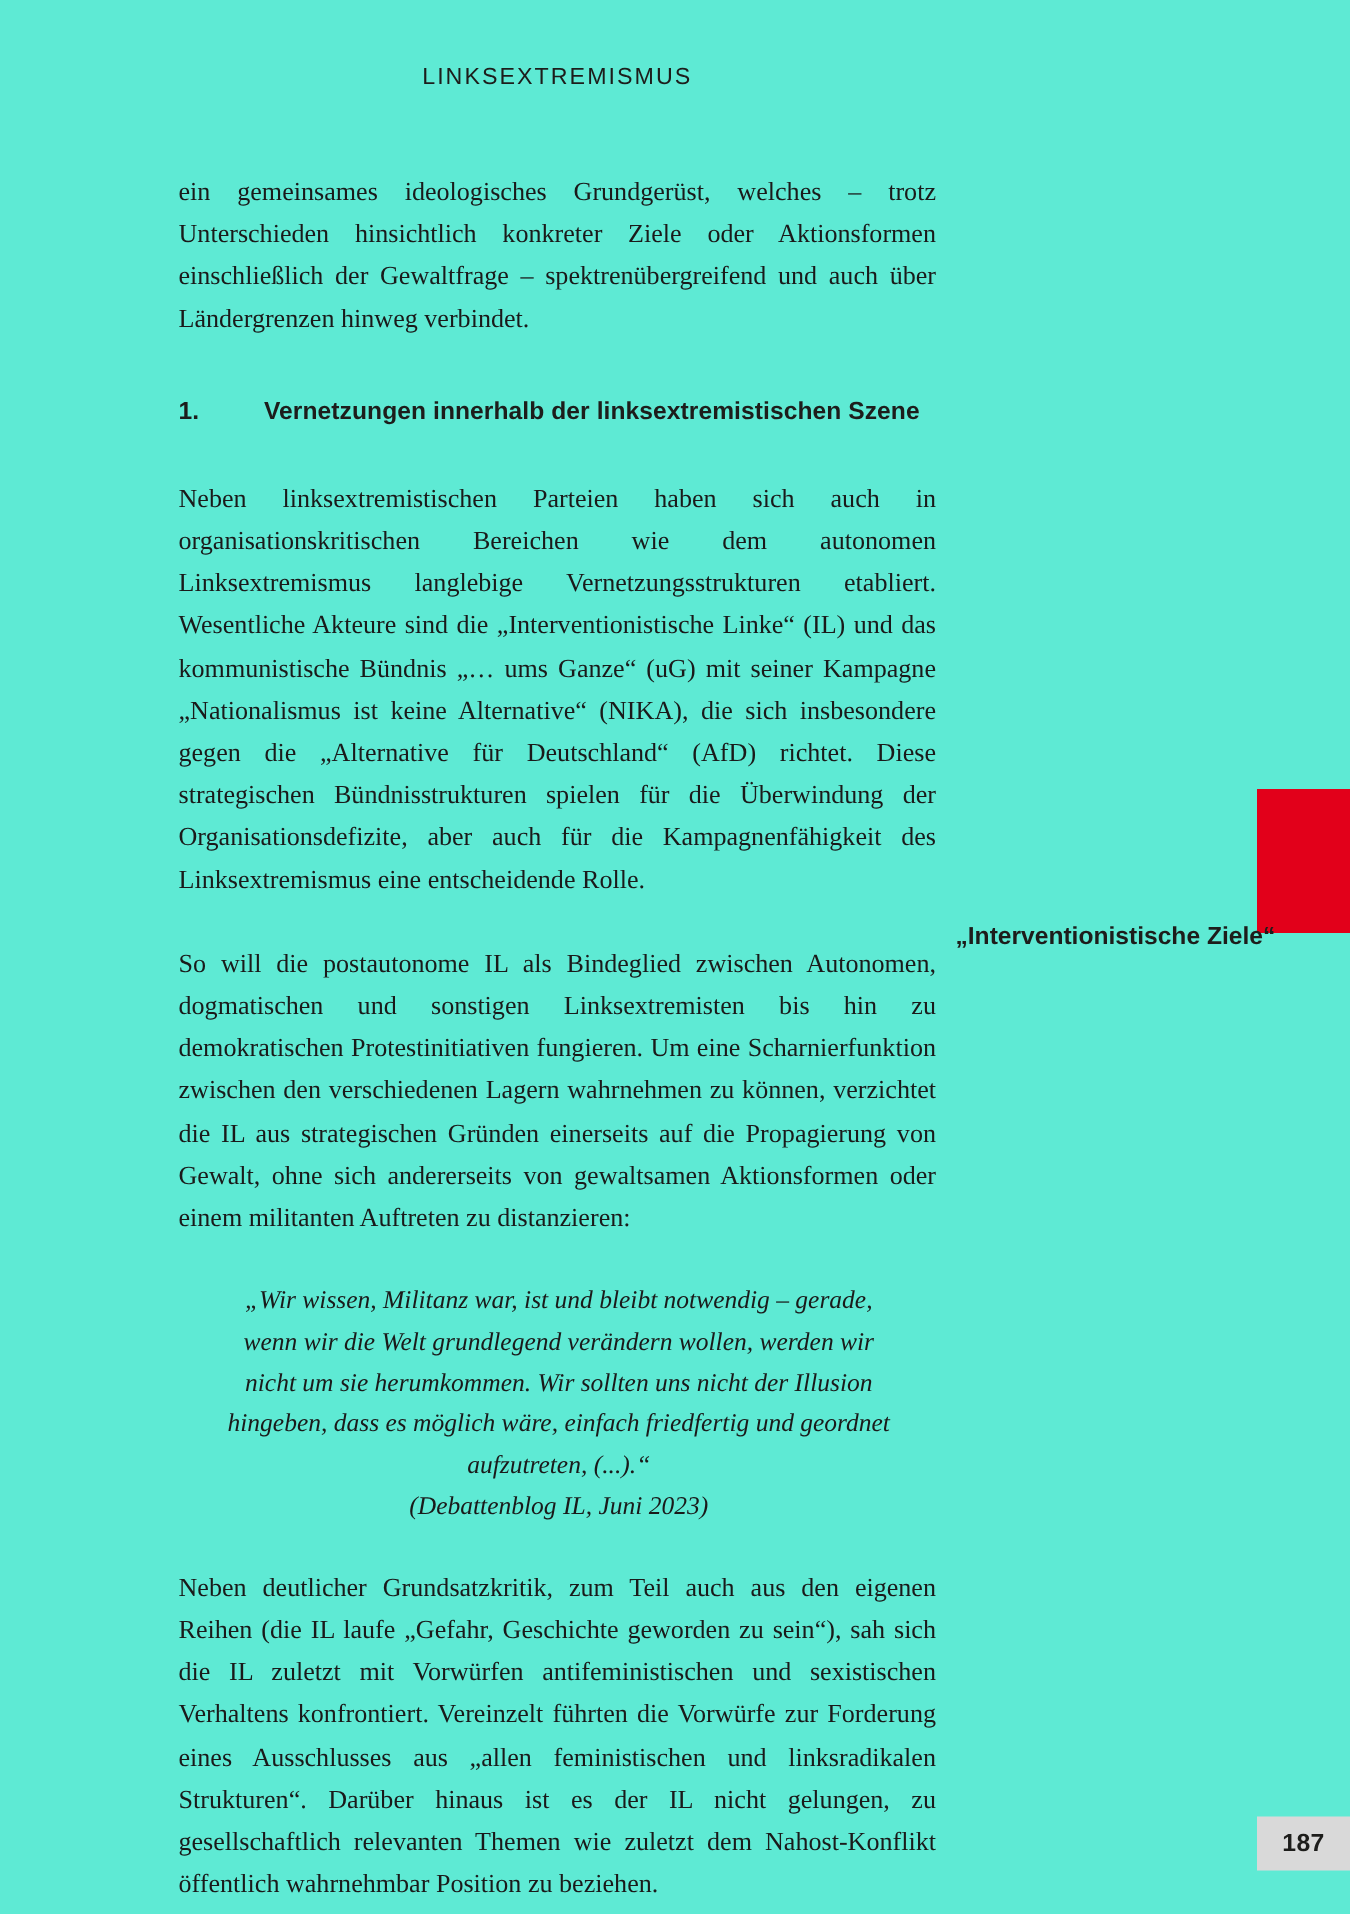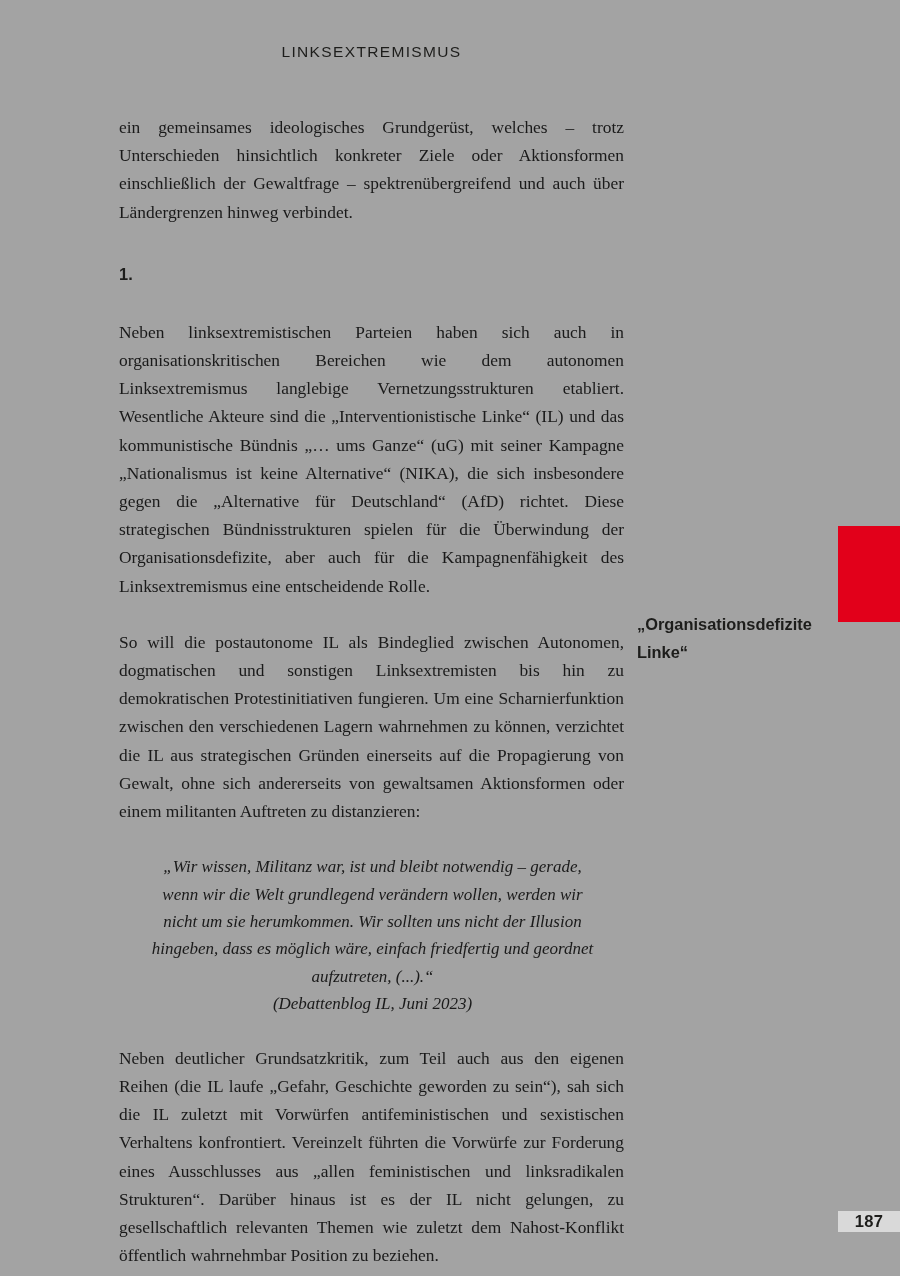--- a/index.html
+++ b/index.html
@@ -4,21 +4,21 @@
 <style>
   html, body {
     margin: 0;
     padding: 0;
     background: #ffffff;
   }
   .page {
     position: relative;
     width: 900px;
     height: 1276px;
-    background: #a3a3a3;
+    background: #5eead4;
     overflow: hidden;
     font-family: "Liberation Serif", serif;
     color: #1a1a1a;
   }
 
   
   .running-head {
     position: absolute;
     left: 0;
     top: 43px;
@@ -103,21 +103,21 @@
     height: 96px;
     background: #e2001a;
   }
 
   
   .folio {
     position: absolute;
     left: 838px;
     top: 1211px;
     width: 62px;
-    height: 21px;
+    height: 36px;
     background: #d9d9d9;
     display: flex;
     align-items: center;
     justify-content: center;
     font-family: "Liberation Sans", sans-serif;
     font-weight: bold;
     font-size: 16.5px;
     color: #1d1d1b;
     letter-spacing: 0.3px;
   }
@@ -132,20 +132,21 @@
   <div class="red-marker"></div>
 
   <div class="column">
 
     <p class="body nolast">ein gemeinsames ideologisches Grundgerüst, welches – trotz Unterschieden hinsichtlich konkreter Ziele oder Aktionsformen einschließlich der Gewaltfrage – spektrenübergreifend und auch über Ländergrenzen hinweg verbindet.</p>
 
     <div class="spacer-head-top"></div>
 
     <div class="heading">
       <span class="num">1.</span>
+      <span class="htext">Vernetzungen innerhalb der linksextremistischen Szene</span>
     </div>
 
     <div class="spacer-head-bottom"></div>
 
     <p class="body nolast">Neben linksextremistischen Parteien haben sich auch in organisationskritischen Bereichen wie dem autonomen Linksextremismus langlebige Vernetzungsstrukturen etabliert. Wesentliche Akteure sind die „Interventionistische Linke“ (IL) und das kommunistische Bündnis „… ums Ganze“ (uG) mit seiner Kampagne „Nationalismus ist keine Alternative“ (NIKA), die sich insbesondere gegen die „Alternative für Deutschland“ (AfD) richtet. Diese strategischen Bündnisstrukturen spielen für die Überwindung der Organisationsdefizite, aber auch für die Kampagnenfähigkeit des Linksextremismus eine entscheidende Rolle.</p>
 
     <div class="spacer-para"></div>
 
     <p class="body nolast">So will die postautonome IL als Bindeglied zwischen Autonomen, dogmatischen und sonstigen Linksextremisten bis hin zu demokratischen Protestinitiativen fungieren. Um eine Scharnierfunktion zwischen den verschiedenen Lagern wahrnehmen zu können, verzichtet die IL aus strategischen Gründen einerseits auf die Propagierung von Gewalt, ohne sich andererseits von gewaltsamen Aktionsformen oder einem militanten Auftreten zu distanzieren:</p>
 
@@ -155,19 +156,19 @@
       <span>„Wir wissen, Militanz war, ist und bleibt notwendig – gerade, wenn wir die Welt grundlegend verändern wollen, werden wir nicht um sie herumkommen. Wir sollten uns nicht der Illusion hingeben, dass es möglich wäre, einfach friedfertig und geordnet aufzutreten, (...).“</span>
       <span class="src">(Debattenblog IL, Juni 2023)</span>
     </blockquote>
 
     <div class="spacer-quote-bottom"></div>
 
     <p class="body nolast">Neben deutlicher Grundsatzkritik, zum Teil auch aus den eigenen Reihen (die IL laufe „Gefahr, Geschichte geworden zu sein“), sah sich die IL zuletzt mit Vorwürfen antifeministischen und sexistischen Verhaltens konfrontiert. Vereinzelt führten die Vorwürfe zur Forderung eines Ausschlusses aus „allen feministischen und linksradikalen Strukturen“. Darüber hinaus ist es der IL nicht gelungen, zu gesellschaftlich relevanten Themen wie zuletzt dem Nahost-Konflikt öffentlich wahrnehmbar Position zu beziehen.</p>
 
   </div>
 
-  <div class="margin-note">„Organisationsdefizite Linke“</div>
+  <div class="margin-note">„Interventionistische Ziele“</div>
 
   <div class="folio">
     <span>187</span>
   </div>
 
 </div>
 
 </body></html>

